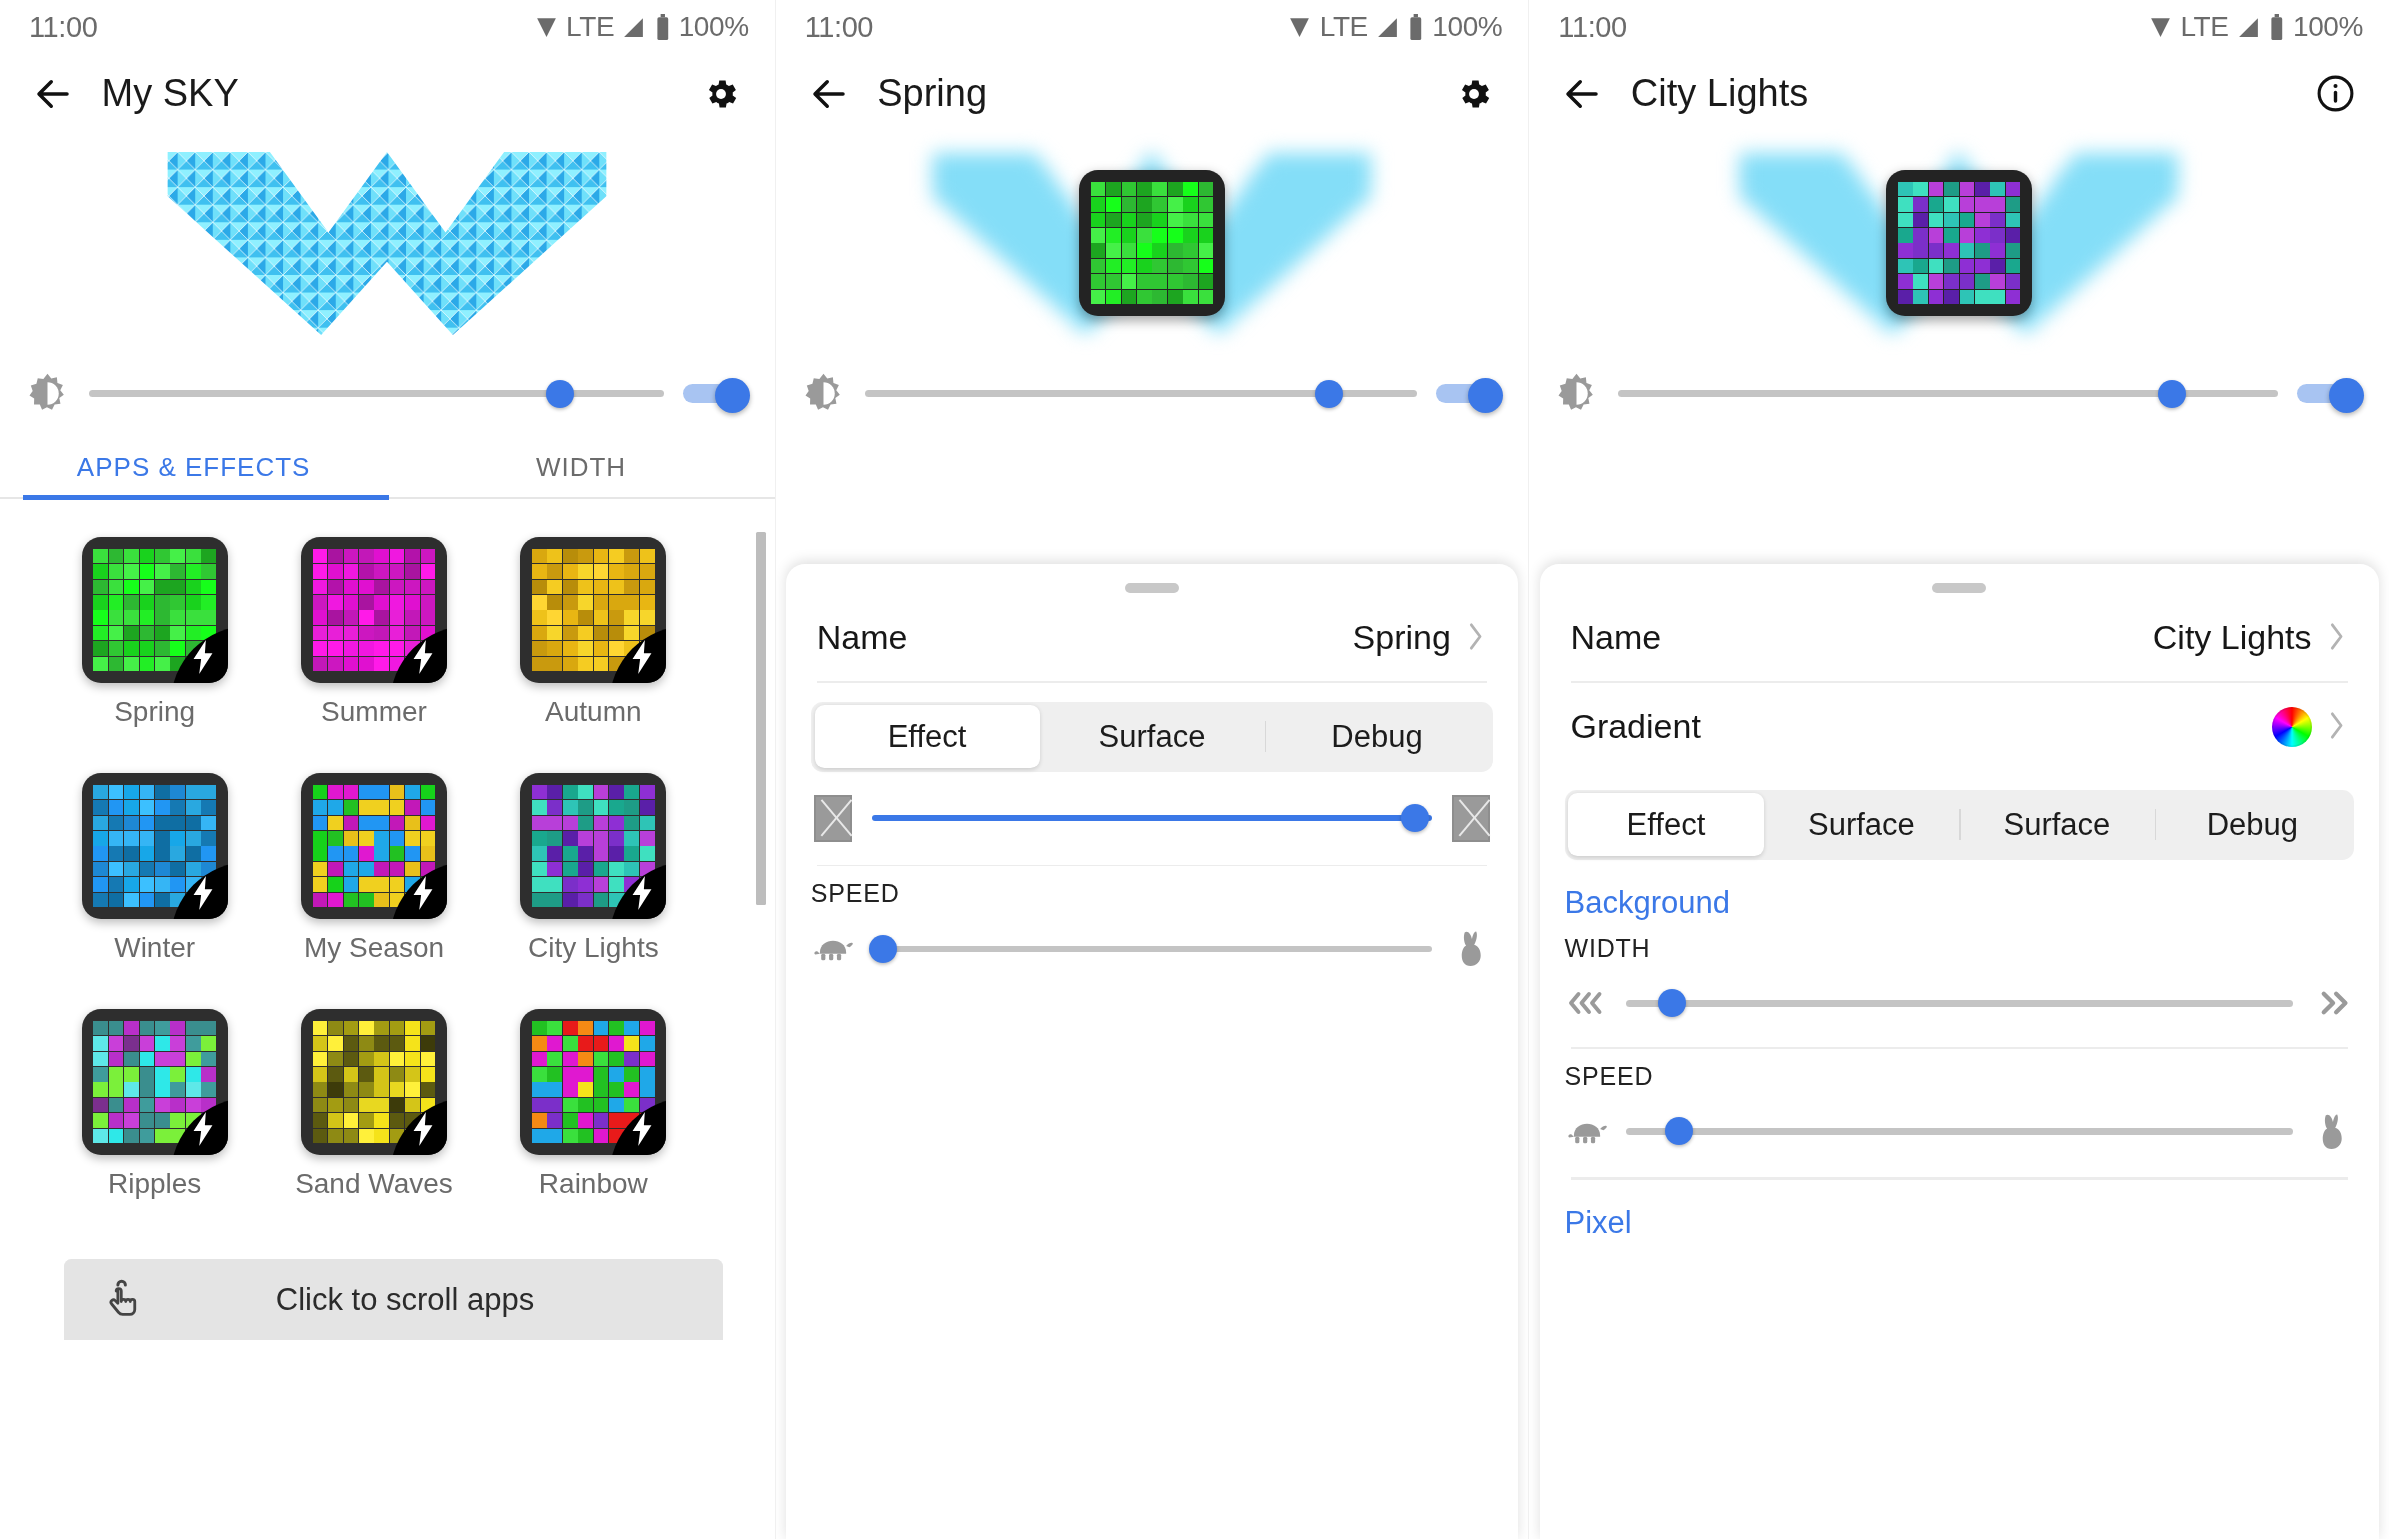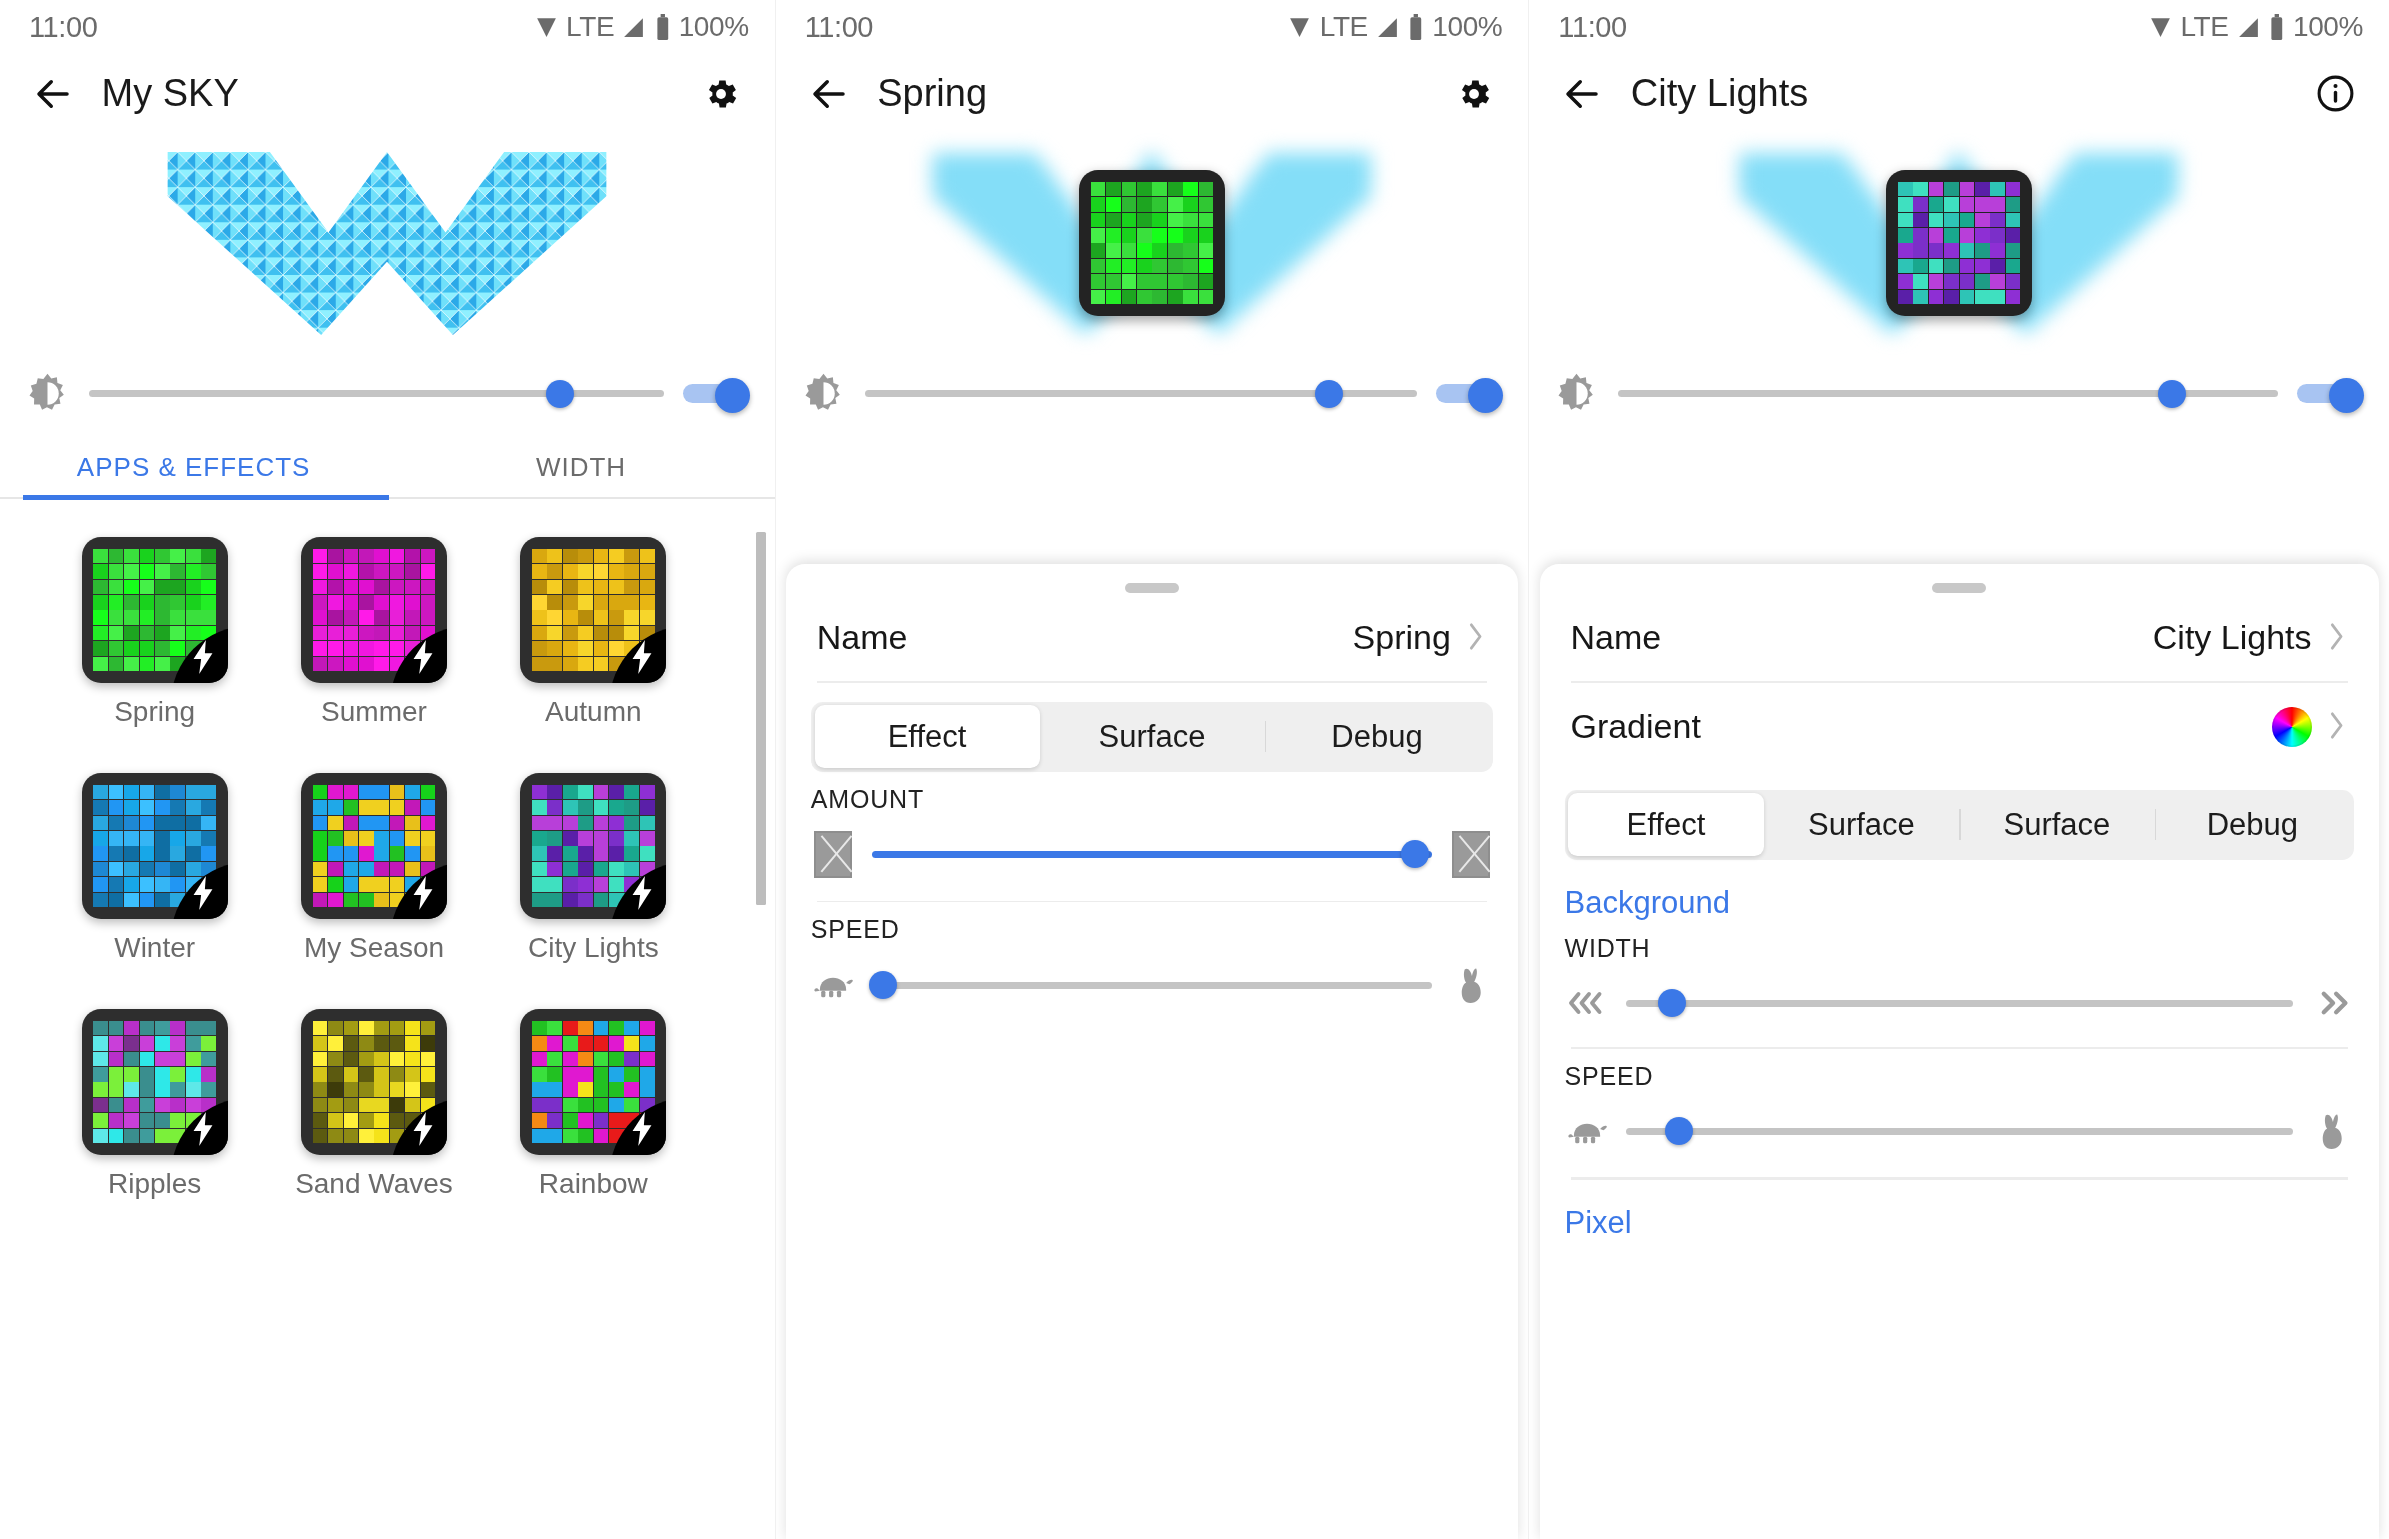--- a/index.html
+++ b/index.html
@@ -944,20 +944,29 @@
                 <svg width="28" height="34" viewBox="0 0 12 18">
                   <path d="M7.5 0 L1 10 L5 10 L4 18 L11 7 L7 7 Z" fill="#fff"></path>
                 </svg>
               </div>
             </div>
             <div class="label">Rainbow</div>
           </div>
         </div>
       <div class="vscrollbar">
         <div class="thumbbar"></div>
+      </div>
+      <div class="scroll-hint">
+        <span class="hand">
+          <svg width="45" height="45" viewBox="0 0 24 24">
+            <path d="M9 4.2a2 2 0 0 1 4 0" stroke="#444" stroke-width="1.6" fill="none" stroke-linecap="round"></path>
+            <path d="M9 7.5v6.5l-1.4-1.4a1.3 1.3 0 0 0-1.9 1.8l3.6 4.4a3 3 0 0 0 2.3 1.1h3.8a2.6 2.6 0 0 0 2.6-2.6v-4.2a1.2 1.2 0 0 0-2.4 0 1.2 1.2 0 0 0-2.4 0 1.2 1.2 0 0 0-2.4 0V7.5a1.35 1.35 0 0 0-2.7 0Z" fill="none" stroke="#444" stroke-width="1.5" stroke-linejoin="round"></path>
+          </svg>
+        </span>
+        <span class="hint-text">Click to scroll apps</span>
       </div>
     </div>
   </div>
 
   <div class="panel p2">
     <div class="statusbar">
       <span>11:00</span>
       <span class="sb-right">
         <span class="sb-icon">
           <svg width="25" height="25" viewBox="0 0 24 24">
@@ -1117,21 +1126,20 @@
 
       <div class="segwrap">
         <div class="segmented">
           <span class="seg active">Effect</span>
           <span class="seg">Surface</span>
           <span class="seg">Debug</span>
         </div>
       </div>
 
       <div class="ctl">
-        <div class="clabel">AMOUNT</div>
         <div class="crow">
           <span class="endicon">
             <span class="placeholder-x"></span>
           </span>
           <span class="slider">
             <span class="track" style="background:#3b78e7"></span>
             <span class="thumb" style="left:97%"></span>
           </span>
           <span class="endicon">
             <span class="placeholder-x"></span>

